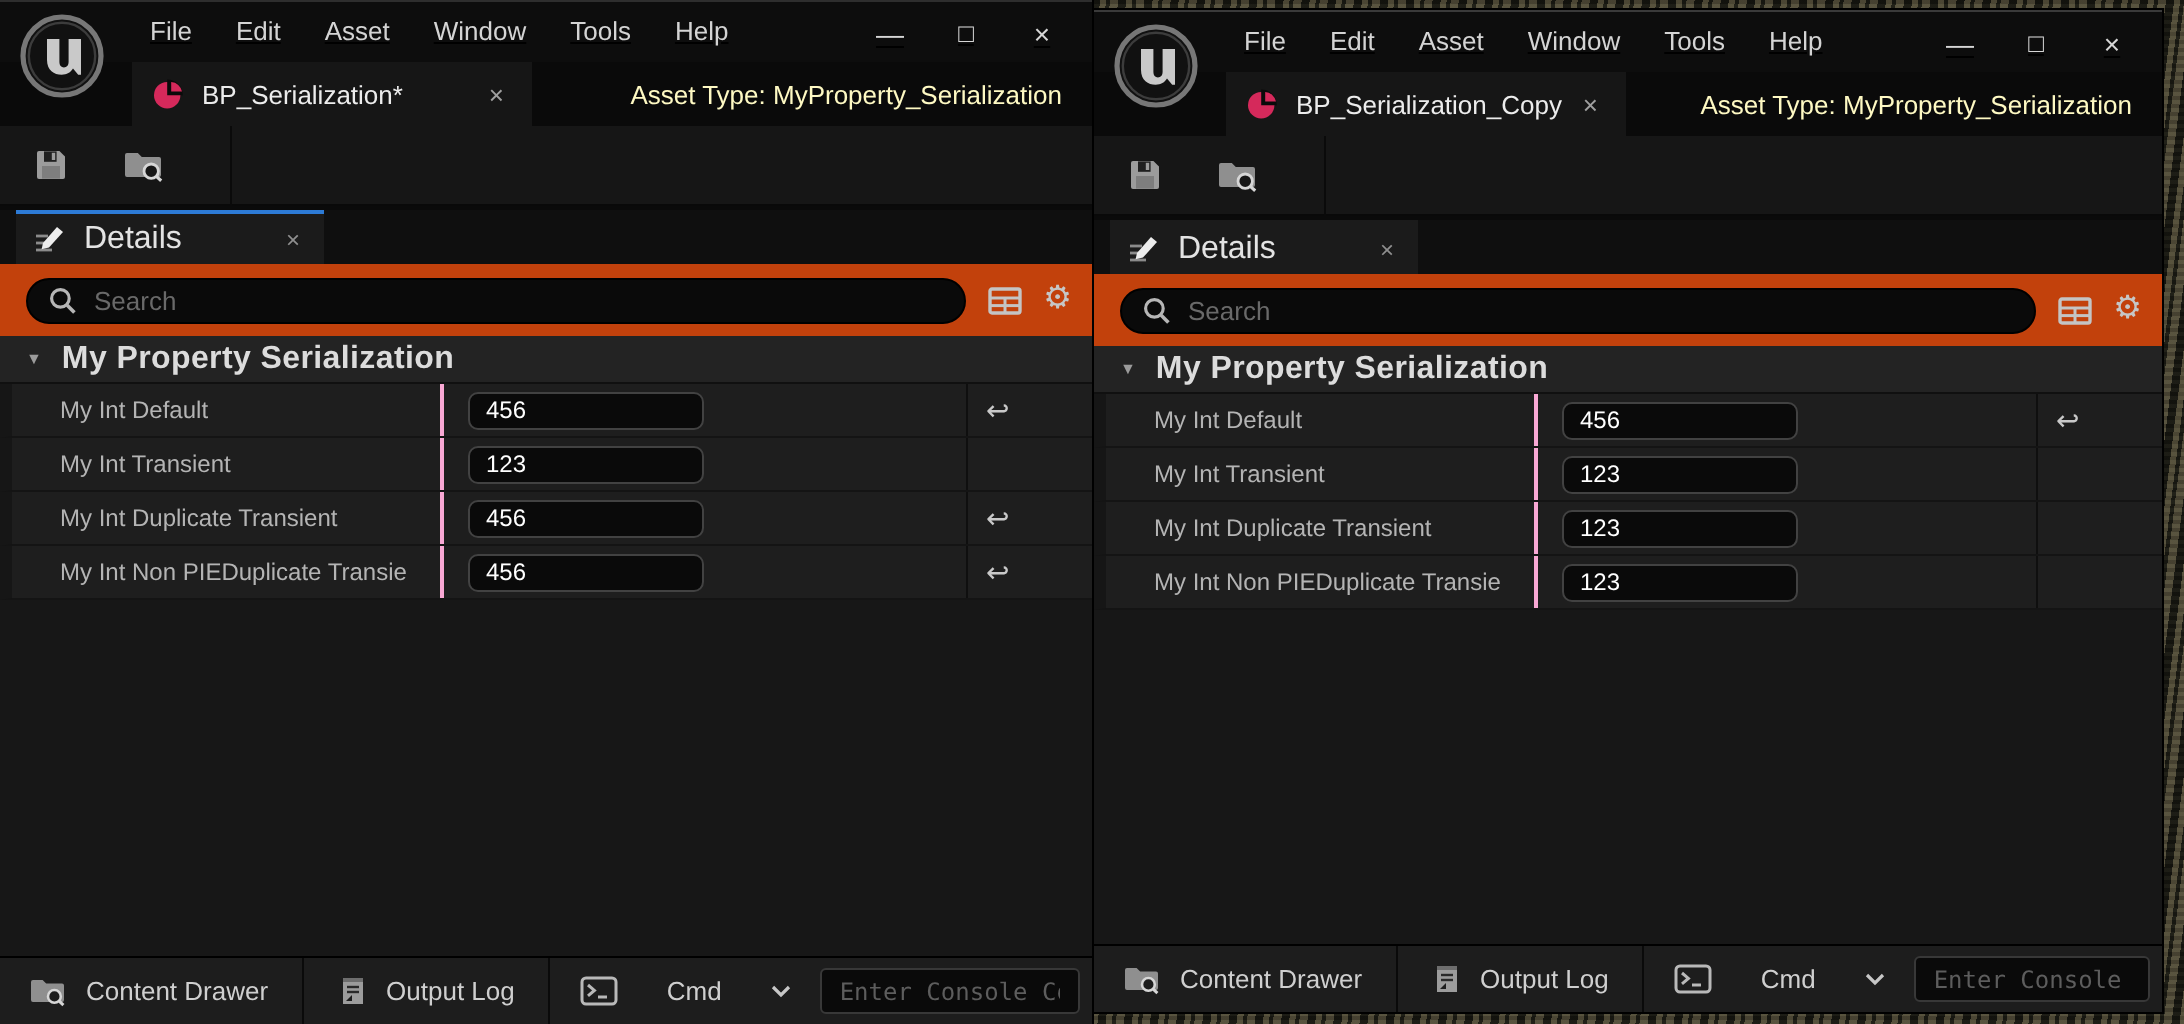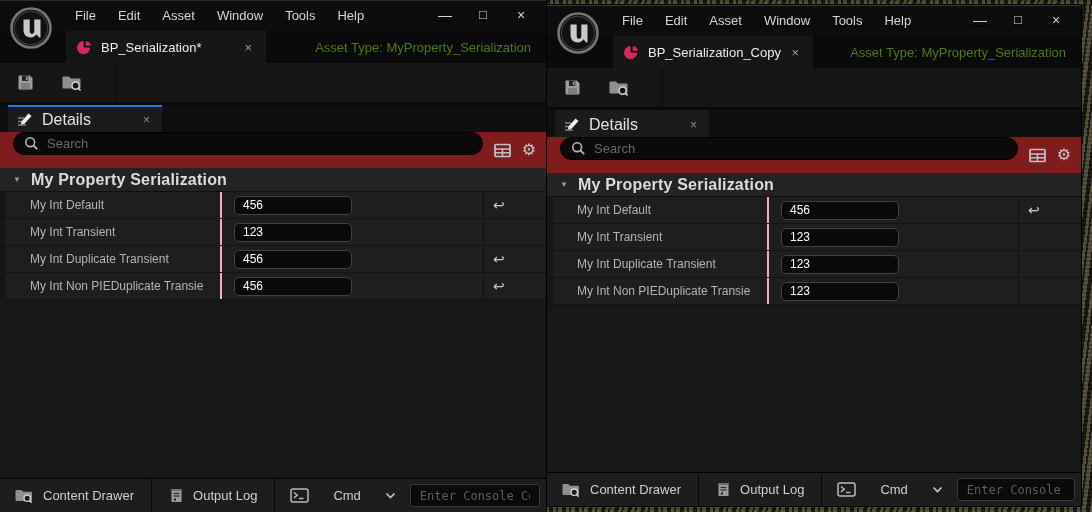--- a/index.html
+++ b/index.html
@@ -15,48 +15,48 @@
   }
 
   .window {
     position:absolute; background:#0d0d0d; display:flex; flex-direction:column;
     box-shadow:0 0 0 1px #000;
   }
   .win-left  { left:0;   top:0; width:546px; height:512px; border-top:1px solid #2e2e2e; }
   .win-right { left:547px; top:5px; width:534px; height:501px; border-top:1px solid #3a3a3a; }
 
   
-  .titlebar { position:relative; height:30px; display:flex; align-items:flex-start; background:#0d0d0d; flex:0 0 auto;text-decoration:underline; }
+  .titlebar { position:relative; height:30px; display:flex; align-items:flex-end; background:#0d0d0d; flex:0 0 auto;text-decoration:underline; }
   .logo { position:absolute; top:5px; left:9px; width:44px; height:44px; z-index:5; }
   .menus { display:flex; padding-left:64px; }
   .menu-item { padding:0 11px; font-size:13px; color:#d4d4d4; line-height:30px; cursor:default; }
   .winbtns { margin-left:auto; display:flex; align-items:center; gap:16px; padding-right:14px; }
   .winbtn { width:22px; text-align:center; color:#d6d6d6; font-size:14px; line-height:28px; }
   .winbtn.max { font-size:13px; }
 
   
   .tabstrip { height:32px; background:#0a0a0a; display:flex; align-items:stretch; flex:0 0 auto; }
   .asset-tab { margin-left:66px; width:200px; background:#161616; display:flex; align-items:center; padding:0 10px; }
   .tab-title { margin-left:9px; font-size:13px; color:#ececec; flex:1; white-space:nowrap; overflow:hidden; }
   .tab-close { color:#9f9f9f; font-size:13px; padding:0 4px; }
-  .asset-type { margin-left:auto; padding-right:15px; font-size:13px; color:#4d7c0f; align-self:center; white-space:nowrap; }
+  .asset-type { margin-left:auto; padding-right:15px; font-size:13px; color:#fef9c3; align-self:center; white-space:nowrap; }
 
   
   .toolbar { height:40px; background:#161616; display:flex; align-items:center; padding-left:16px; gap:26px; flex:0 0 auto; border-bottom:1px solid #090909; }
   .tool-sep { width:1px; height:40px; background:#0a0a0a; margin-left:6px; }
 
   
   .details-panel { flex:1; display:flex; flex-direction:column; background:#171717; border-top:2px solid #0a0a0a; min-height:0; }
   .ptab-bar { height:27px; background:#0f0f0f; display:flex; align-items:stretch; flex:0 0 auto; }
   .ptab { margin-left:8px; width:154px; background:#1b1b1b; border-top:2px solid #2d7bd6; display:flex; align-items:center; padding:0 9px; }
   .win-right .ptab { border-top-color:#1b1b1b; }
   .ptab-label { margin-left:9px; font-size:16px; color:#e3e3e3; flex:1; }
   .ptab-close { color:#8f8f8f; font-size:12px; padding:0 3px; }
 
-  .search-row { height:36px; background:#7f1d1d; display:flex; padding:0 10px 0 13px; flex:0 0 auto; }
+  .search-row { height:36px; background:#c2410c; display:flex; align-items:center; padding:0 10px 0 13px; flex:0 0 auto; }
   .search-pill { flex:1; height:23px; background:#0a0a0a; border:1px solid #000; border-radius:12px; display:flex; align-items:center; padding:0 10px; }
   .search-input { flex:1; margin-left:8px; background:transparent; border:none; outline:none; color:#c9c9c9; font-size:13px; font-family:"Liberation Sans",sans-serif; }
   .search-input::placeholder { color:#696969; }
   .panel-actions { display:flex; align-items:center; gap:11px; margin-left:11px; }
   .gear-glyph { font-size:16px; color:#c6c6c6; line-height:1; }
 
   .section-header { height:24px; background:#232323; display:flex; align-items:center; border-bottom:1px solid #101010; flex:0 0 auto; }
   .collapse-icon { font-size:8px; color:#9b9b9b; margin:0 10px 0 13px; }
   .section-title { font-size:16px; font-weight:bold; color:#dcdcdc; letter-spacing:.2px; }
 

